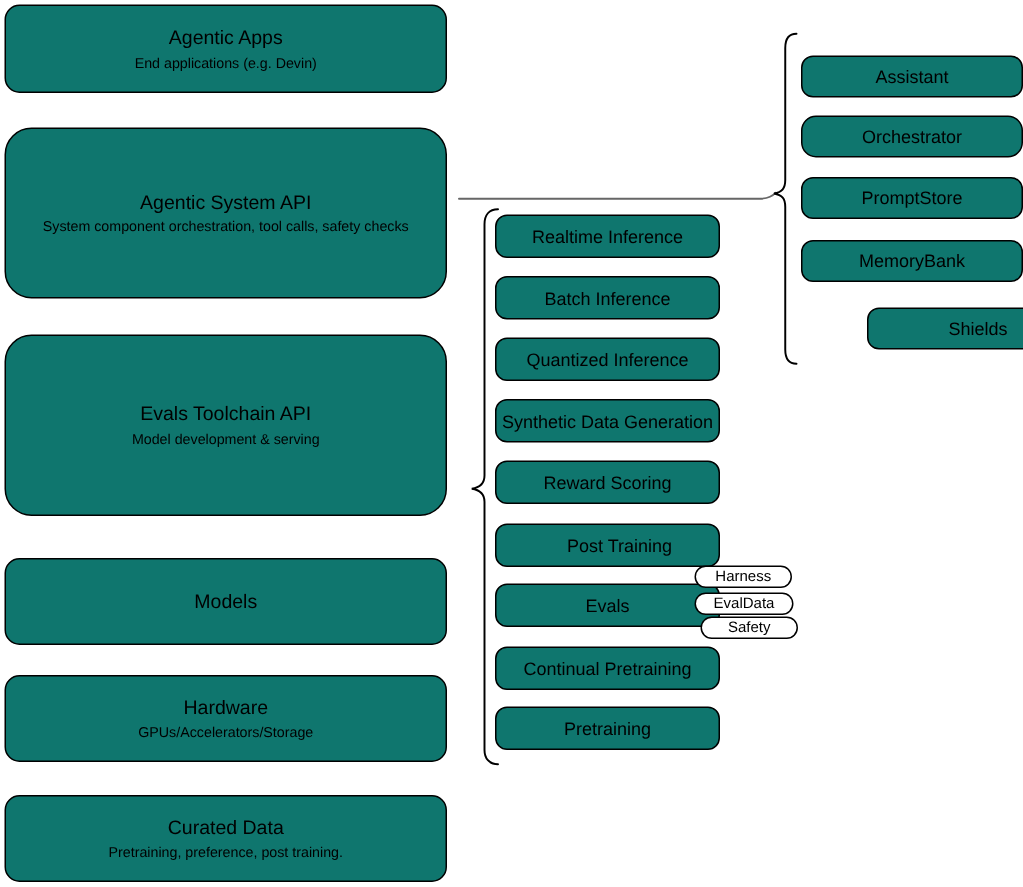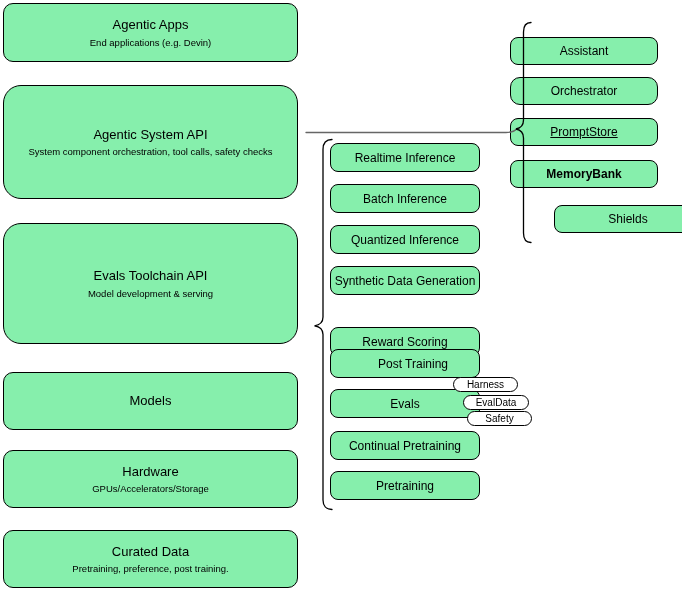--- a/index.html
+++ b/index.html
@@ -8,39 +8,39 @@
     width: 682px;
     height: 591px;
     background: #ffffff;
     font-family: "Liberation Sans", sans-serif;
     overflow: hidden;
   }
   .node {
     position: absolute;
     box-sizing: border-box;
     border: 1.3px solid #000000;
-    background: #86efac;
+    background: #0f766e;
     display: flex;
     flex-direction: column;
     align-items: center;
     justify-content: center;
     text-align: center;
     color: #000000;
   }
   .node .title { font-size: 13px; line-height: 1.2; white-space: nowrap; }
   .node .subtitle { font-size: 9.5px; line-height: 1.2; margin-top: 4px; white-space: nowrap; }
   .big { left: 3px; width: 295px; }
   .r10 { border-radius: 10px; }
   .r18 { border-radius: 18px; }
   .mid {
     left: 330px; width: 150px; height: 29px;
     border-radius: 8px; font-size: 12px; white-space: nowrap;
   }
   .right {
-    left: 510px; width: 148px; height: 28px;
+    left: 534px; width: 148px; height: 28px;
     border-radius: 8px; font-size: 12px; white-space: nowrap;
   }
   .pill {
     position: absolute;
     box-sizing: border-box;
     border: 1.3px solid #000000;
     border-radius: 8px;
     background: #ffffff;
     height: 15px;
     display: flex;
@@ -99,55 +99,55 @@
   </div>
   <div class="node mid" style="top:184px;">
     <span>Batch Inference</span>
   </div>
   <div class="node mid" style="top:225px;">
     <span>Quantized Inference</span>
   </div>
   <div class="node mid" style="top:266px;">
     <span>Synthetic Data Generation</span>
   </div>
-  <div class="node mid" style="top:307px;margin-top:20px;">
+  <div class="node mid" style="top:307px;">
     <span>Reward Scoring</span>
   </div>
   <div class="node mid" style="top:349px;padding-left:16px;">
     <span>Post Training</span>
   </div>
   <div class="node mid" style="top:389px;">
     <span>Evals</span>
   </div>
   <div class="node mid" style="top:431px;">
     <span>Continual Pretraining</span>
   </div>
   <div class="node mid" style="top:471px;">
     <span>Pretraining</span>
   </div>
 
-  <div class="pill" style="left:453px;top:377px;width:65px;">
+  <div class="pill" style="left:463px;top:377px;width:65px;">
     <span>Harness</span>
   </div>
   <div class="pill" style="left:463px;top:395px;width:66px;">
     <span>EvalData</span>
   </div>
   <div class="pill" style="left:467px;top:411px;width:65px;">
     <span>Safety</span>
   </div>
 
   <div class="node right" style="top:37px;">
     <span>Assistant</span>
   </div>
   <div class="node right" style="top:77px;border-radius:10px;">
     <span>Orchestrator</span>
   </div>
-  <div class="node right" style="top:118px;text-decoration:underline;">
+  <div class="node right" style="top:118px;">
     <span>PromptStore</span>
   </div>
-  <div class="node right" style="top:160px;font-weight:bold;">
+  <div class="node right" style="top:160px;">
     <span>MemoryBank</span>
   </div>
   <div class="node right" style="top:205px;margin-left:44px;">
     <span>Shields</span>
   </div>
 
 </div>
 
 </body></html>

